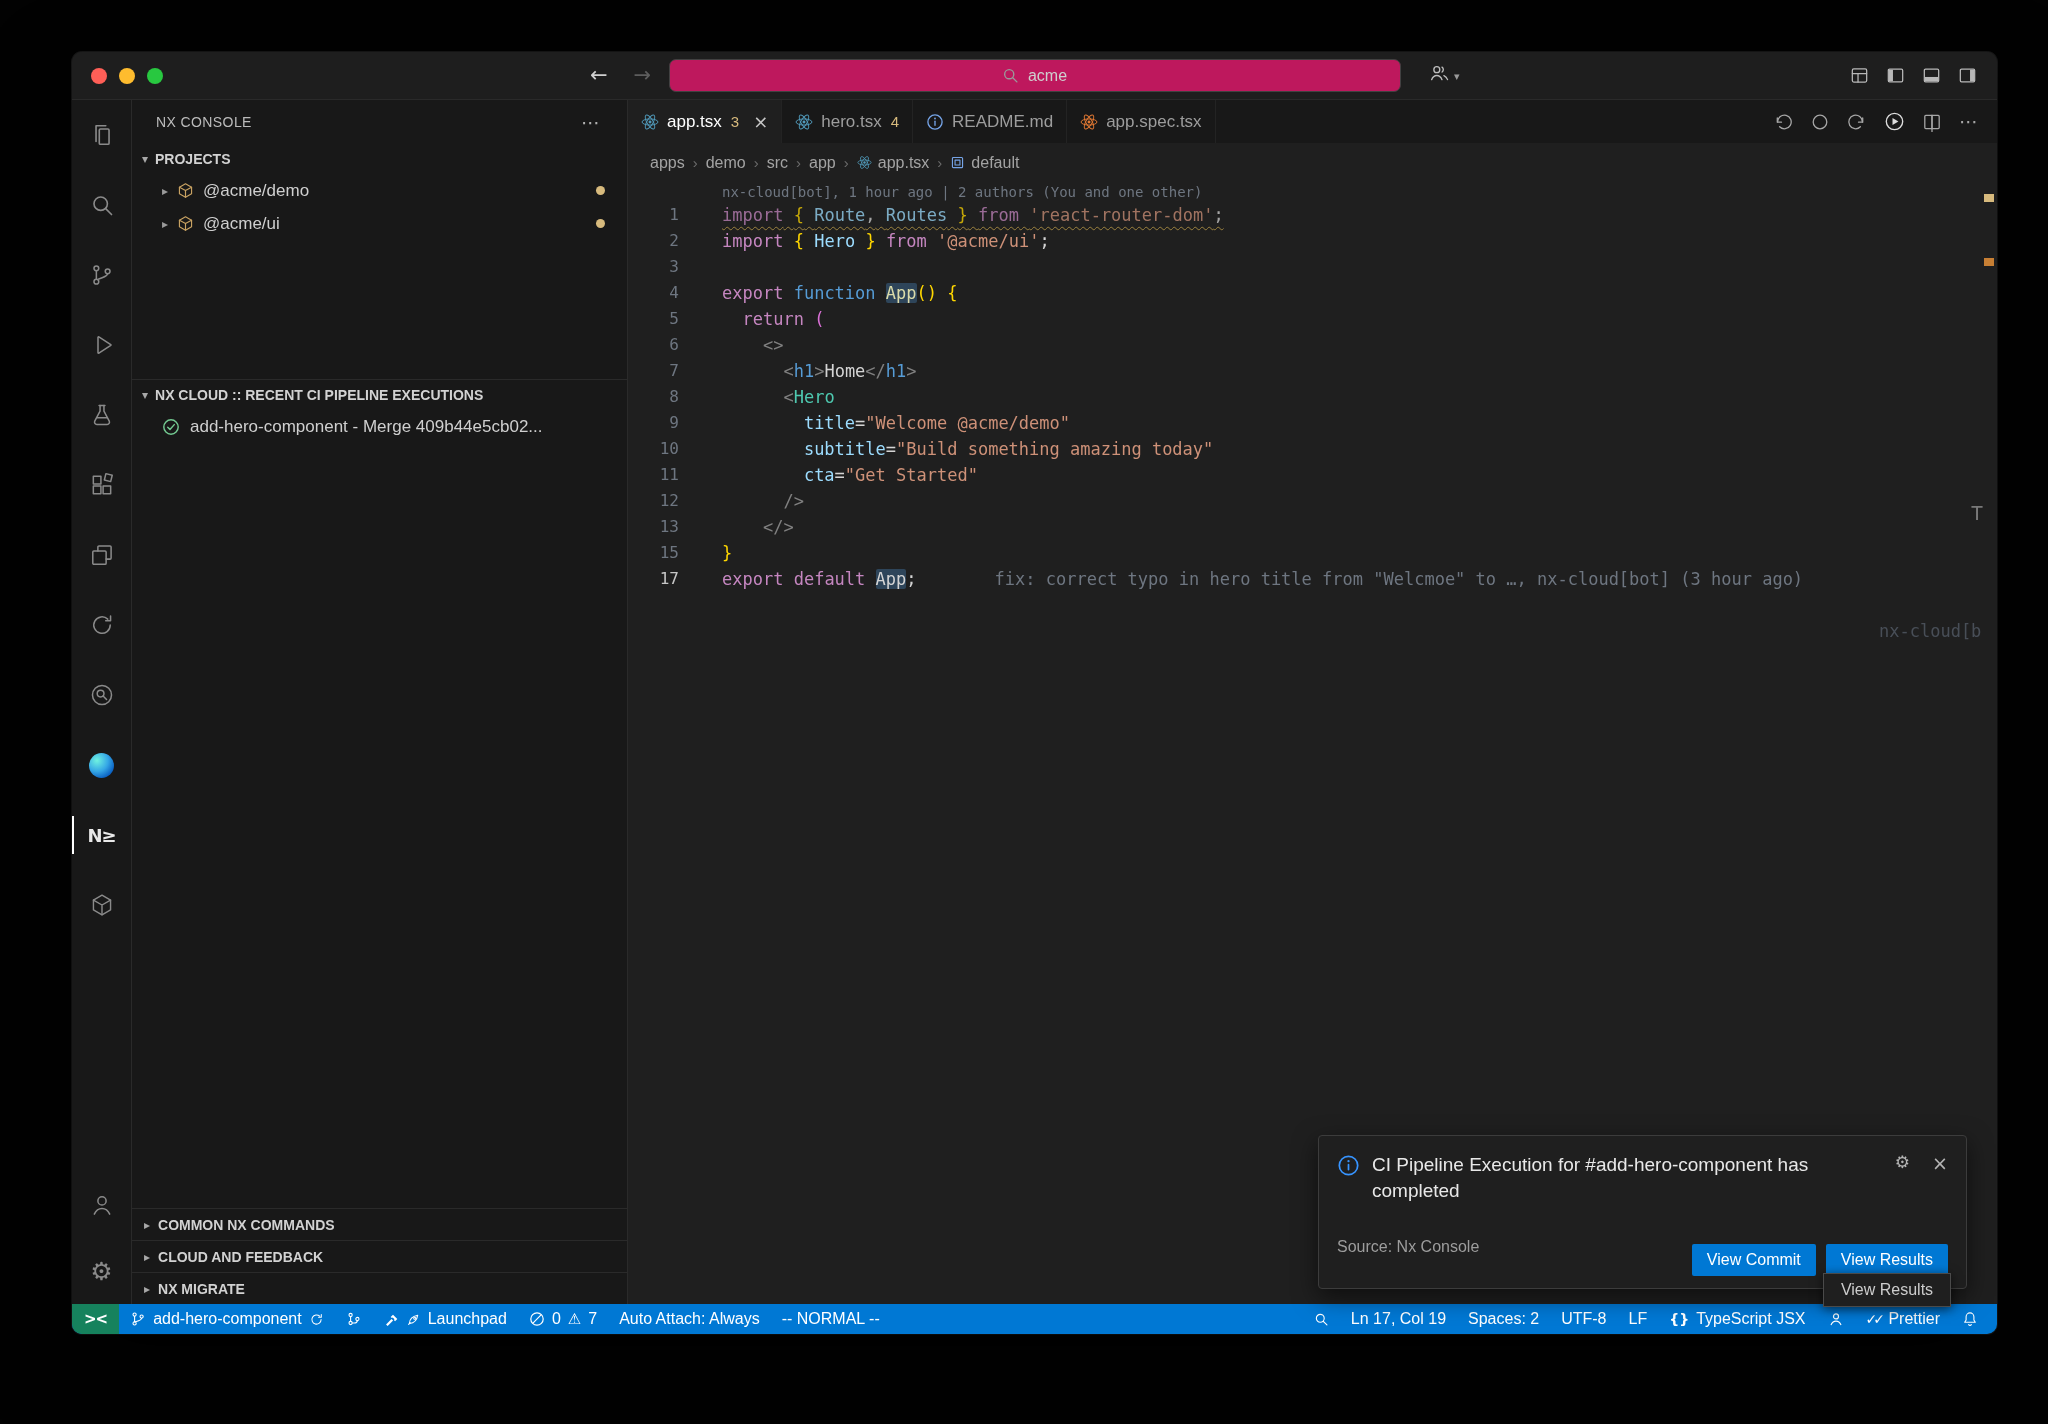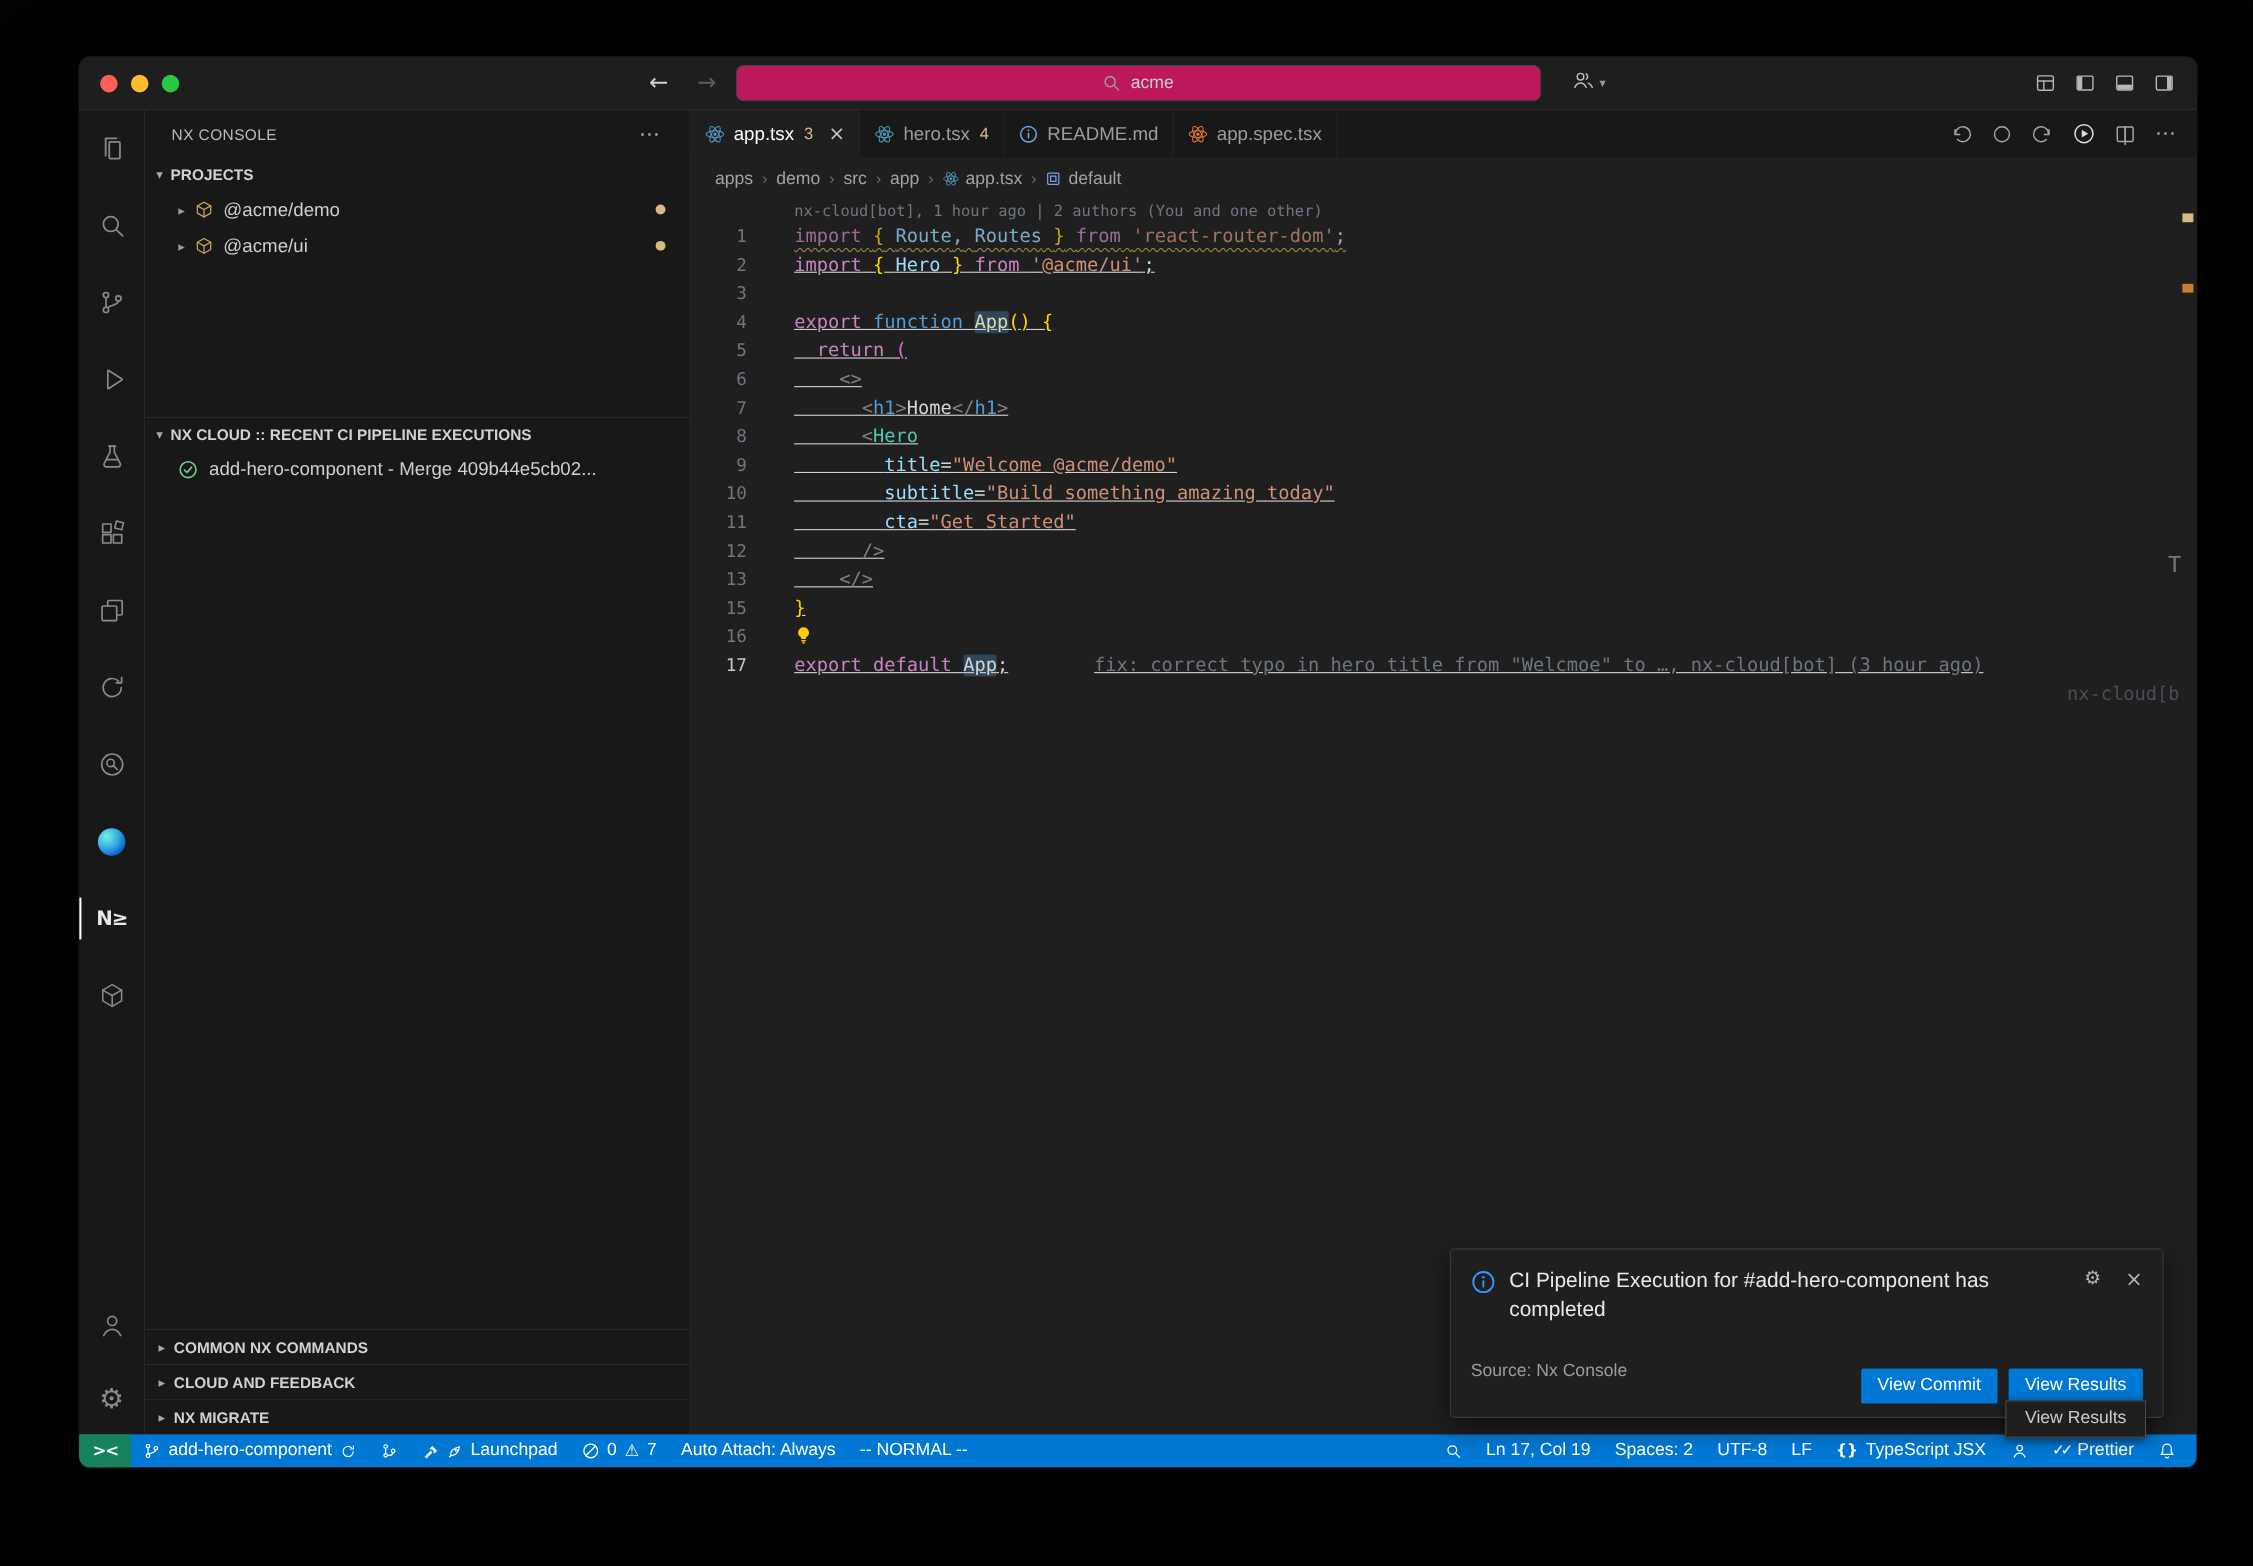--- a/index.html
+++ b/index.html
@@ -59,21 +59,21 @@
   .editor-actions span{display:flex;}
   .breadcrumbs{height:39px;display:flex;align-items:center;padding-left:22px;gap:8px;font-size:16px;color:#a3a3a3;flex:none;}
   .bc-sep{color:#6b6b6b;font-size:15px;}
   .bc-item{display:flex;align-items:center;gap:6px;}
   .bc-ic{display:flex;color:#75a3e6;}
   .code{flex:1;position:relative;font-family:"DejaVu Sans Mono",monospace;font-size:17px;line-height:26px;color:#d4d4d4;overflow:hidden;}
   .blame-head{height:20px;line-height:20px;font-size:14px;color:#6e7681;padding-left:94px;white-space:pre;}
   .cline{display:flex;height:26px;white-space:pre;}
   .ln{width:51px;text-align:right;color:#6e7681;flex:none;font-size:16px;}
   .ln.cur{color:#c6c6c6;}
-  .ltext{margin-left:43px;display:inline-block;text-decoration:underline;}
+  .ltext{margin-left:43px;display:inline-block;}
   .sq{text-decoration:underline;text-decoration-style:wavy;text-decoration-color:#c8a64b;text-decoration-thickness:1px;text-underline-offset:5px;}
   .faded{opacity:.74;}
   .tok-kw{color:#C586C0;} .tok-st{color:#569CD6;} .tok-fn{color:#DCDCAA;} .tok-vr{color:#9CDCFE;}
   .tok-sr{color:#CE9178;} .tok-pn{color:#D4D4D4;} .tok-tp{color:#808080;} .tok-tg{color:#569CD6;}
   .tok-cp{color:#4EC9B0;} .tok-b1{color:#FFD700;} .tok-b2{color:#DA70D6;} .tok-tx{color:#D4D4D4;}
   .hl{background:rgba(56,93,128,.62);border-radius:2px;}
   .inline-blame{color:#6e7681;margin-left:78px;}
   .bulb{display:inline-flex;vertical-align:middle;margin-right:2px;transform:translateY(-2px);}
   .blame-overflow{position:absolute;top:436px;right:0;width:118px;height:26px;line-height:26px;overflow:hidden;white-space:pre;color:#5a6370;opacity:.7;}
   .ruler-mark{position:absolute;right:3px;width:10px;height:8px;}
@@ -489,25 +489,20 @@
             <div class="cline"><span class="ln">5</span><span class="ltext"><span class="tok-pn">  </span><span class="tok-kw">return</span><span class="tok-pn"> </span><span class="tok-b2">(</span></span></div>
             <div class="cline"><span class="ln">6</span><span class="ltext"><span class="tok-pn">    </span><span class="tok-tp">&lt;&gt;</span></span></div>
             <div class="cline"><span class="ln">7</span><span class="ltext"><span class="tok-pn">      </span><span class="tok-tp">&lt;</span><span class="tok-tg">h1</span><span class="tok-tp">&gt;</span><span class="tok-tx">Home</span><span class="tok-tp">&lt;/</span><span class="tok-tg">h1</span><span class="tok-tp">&gt;</span></span></div>
             <div class="cline"><span class="ln">8</span><span class="ltext"><span class="tok-pn">      </span><span class="tok-tp">&lt;</span><span class="tok-cp">Hero</span></span></div>
             <div class="cline"><span class="ln">9</span><span class="ltext"><span class="tok-pn">        </span><span class="tok-vr">title</span><span class="tok-pn">=</span><span class="tok-sr">"Welcome @acme/demo"</span></span></div>
             <div class="cline"><span class="ln">10</span><span class="ltext"><span class="tok-pn">        </span><span class="tok-vr">subtitle</span><span class="tok-pn">=</span><span class="tok-sr">"Build something amazing today"</span></span></div>
             <div class="cline"><span class="ln">11</span><span class="ltext"><span class="tok-pn">        </span><span class="tok-vr">cta</span><span class="tok-pn">=</span><span class="tok-sr">"Get Started"</span></span></div>
             <div class="cline"><span class="ln">12</span><span class="ltext"><span class="tok-pn">      </span><span class="tok-tp">/&gt;</span></span></div>
             <div class="cline"><span class="ln">13</span><span class="ltext"><span class="tok-pn">    </span><span class="tok-tp">&lt;/&gt;</span></span></div>
             <div class="cline"><span class="ln">15</span><span class="ltext"><span class="tok-b1">}</span></span></div>
-            <div class="cline"><span class="ln">16</span><span class="ltext"><span class="bulb"><svg viewBox="0 0 16 16" width="17" height="17">
-                    <path fill="#ffcc00" d="M8 1.2a4.6 4.6 0 0 0-2.6 8.4c.4.3.6.6.6 1v.6h4v-.6c0-.4.2-.7.6-1A4.6 4.6 0 0 0 8 1.2z"></path>
-                    <rect x="6" y="12" width="4" height="1.3" rx=".6" fill="#ffcc00"></rect>
-                    <rect x="6.6" y="13.9" width="2.8" height="1.1" rx=".55" fill="#ffcc00"></rect>
-                  </svg></span></span></div>
             <div class="cline"><span class="ln cur">17</span><span class="ltext"><span class="tok-kw">export</span><span class="tok-pn"> </span><span class="tok-kw">default</span><span class="tok-pn"> </span><span class="tok-pn hl">App</span><span class="tok-pn">;</span><span class="inline-blame">fix: correct typo in hero title from "Welcmoe" to …, nx-cloud[bot] (3 hour ago)</span></span></div>
           </div>
         <div class="blame-overflow">nx-cloud[b</div>
         <span class="mini-t">T</span>
       <div class="ruler-mark" style="top: 12px; background: rgb(215, 186, 125);"></div>
           <div class="ruler-mark" style="top: 76px; background: rgb(199, 127, 52);"></div>
         </div>
     </div>
 
   </div>

